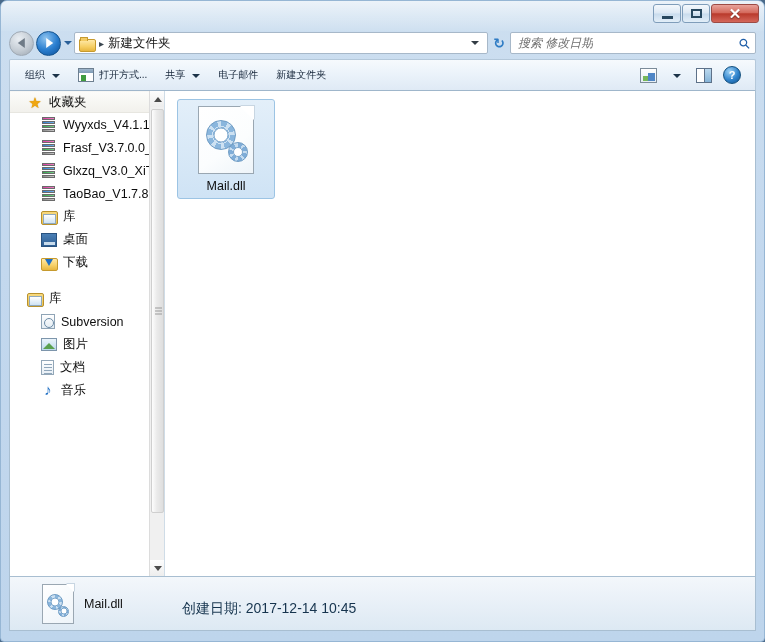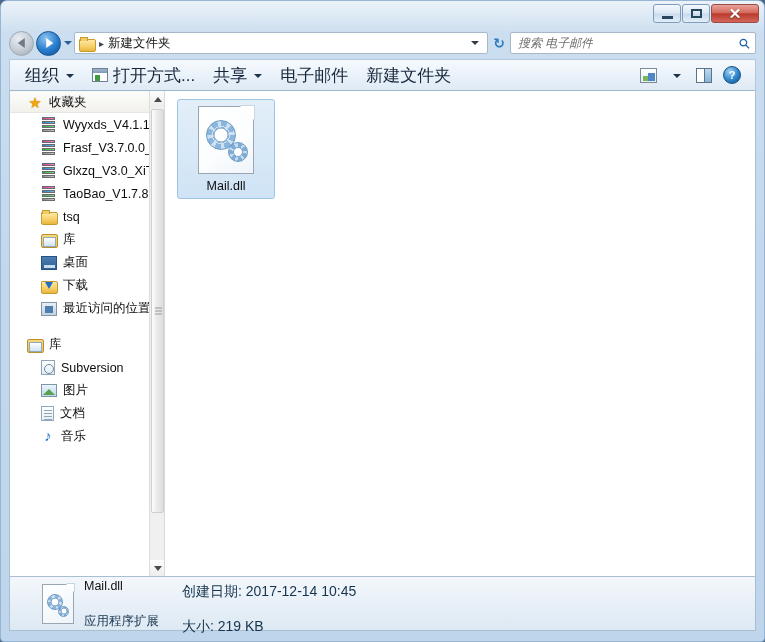--- a/index.html
+++ b/index.html
@@ -225,21 +225,21 @@
     display: flex;
     align-items: center;
     padding: 0 6px;
   }
   .tb-item {
     display: flex;
     align-items: center;
     height: 24px;
     padding: 0 9px;
     color: #16263a;
-    font-size: 17px;
+    font-size: 10px;
     white-space: nowrap;
     gap: 5px;
   }
   .tb-caret {
     width: 0; height: 0;
     border-left: 4px solid transparent;
     border-right: 4px solid transparent;
     border-top: 4px solid #1c3348;
     margin-left: 2px;
     margin-top: 2px;
@@ -796,21 +796,21 @@
       <span class="addr-caret-box">
         <span class="caret dark"></span>
       </span>
     </div>
 
     <div class="refresh-btn">
       <span class="refresh-glyph">↻</span>
     </div>
 
     <div class="search-box">
-      <span class="search-ph">搜索 电子邮件</span>
+      <span class="search-ph">搜索 修改日期</span>
       <span class="search-ico">⚲</span>
     </div>
   </div>
 
   <div class="toolbar">
     <div class="tb-item">
       <span>组织</span>
       <span class="tb-caret"></span>
     </div>
     <div class="tb-item">
@@ -884,38 +884,30 @@
         <div class="nav-item">
           <span class="ni ni-rar">
               <i></i>
               <i></i>
               <i></i>
               <i></i>
             </span>
           <span class="nav-label">TaoBao_V1.7.8.</span>
         </div>
         <div class="nav-item">
-          <span class="ni ni-folder"></span>
-          <span class="nav-label">tsq</span>
-        </div>
-        <div class="nav-item">
           <span class="ni ni-library"></span>
           <span class="nav-label">库</span>
         </div>
         <div class="nav-item">
           <span class="ni ni-desktop"></span>
           <span class="nav-label">桌面</span>
         </div>
         <div class="nav-item">
           <span class="ni ni-download"></span>
           <span class="nav-label">下载</span>
-        </div>
-        <div class="nav-item">
-          <span class="ni ni-recent"></span>
-          <span class="nav-label">最近访问的位置</span>
         </div>
 
         <div class="nav-gap"></div>
 
         <div class="nav-item indent-root">
           <span class="ni ni-library"></span>
           <span class="nav-label">库</span>
         </div>
         <div class="nav-item">
           <span class="ni ni-subversion"></span>
@@ -979,22 +971,15 @@
     </div>
 
     <div class="st-info">
       <div class="st-line">
         <span class="st-name">Mail.dll</span>
         <span class="st-f3">
           <span>创建日期:</span>
           <span>2017-12-14 10:45</span>
         </span>
       </div>
-      <div class="st-line">
-        <span class="st-f1">应用程序扩展</span>
-        <span class="st-f3">
-          <span>大小:</span>
-          <span>219 KB</span>
-        </span>
-      </div>
     </div>
   </div>
 </div>
 
 </body></html>

